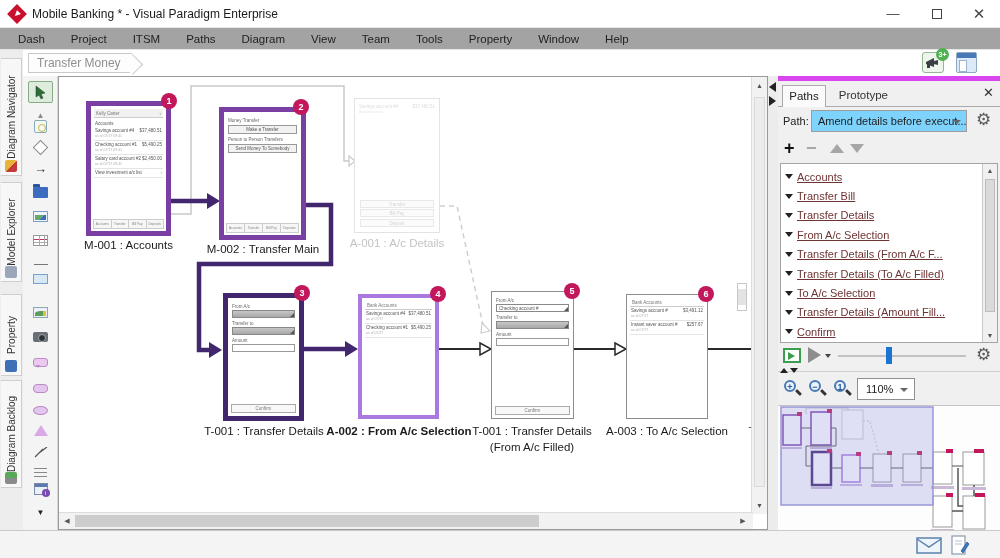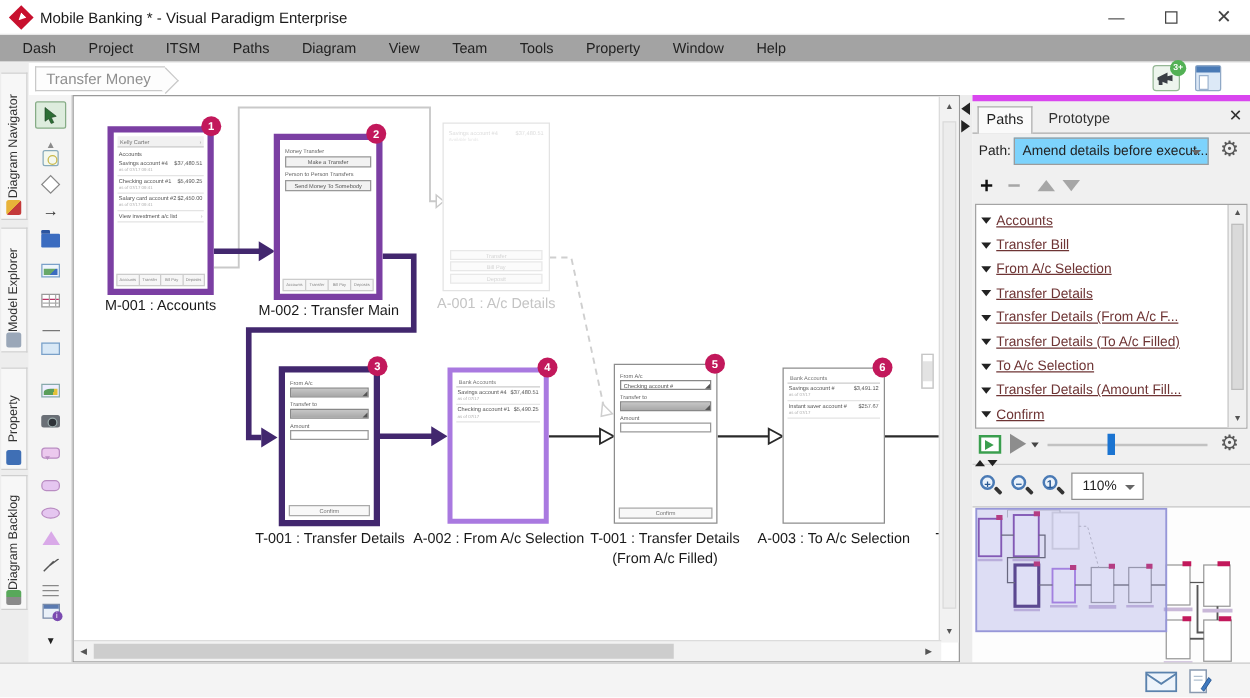--- a/index.html
+++ b/index.html
@@ -427,21 +427,21 @@
             <span><span class="nm">Savings account #4</span><br><span class="sub">as of 07/17</span></span>
             <span class="amt">$37,480.51</span>
           </div>
         <div class="wf-row">
             <span><span class="nm">Checking account #1</span><br><span class="sub">as of 07/17</span></span>
             <span class="amt">$5,490.25</span>
           </div>
       </div>
     </div>
     <div class="badge" style="left:371px; top:209px;">4</div>
-    <div class="scr-label" style="left:255px; top:348px; width:170px;">A-002 : From A/c Selection</div>
+    <div class="scr-label" style="left:255px; top:348px; width:170px;font-weight:bold;">A-002 : From A/c Selection</div>
 
     <div class="screen scr-plain" style="left:432px; top:214px; width:83px; height:128px;">
       <div class="wf">
         <div class="wf-lbl">From A/c</div>
         <div class="wf-drop white">Checking account #</div>
         <div class="wf-lbl">Transfer to</div>
         <div class="wf-drop"></div>
         <div class="wf-lbl">Amount</div>
         <div class="wf-input"></div>
         <div class="wf-confirm">Confirm</div>
@@ -509,25 +509,25 @@
         <div class="pitem">
             <span class="tri"></span>
             <span class="txt">Accounts</span>
           </div>
         <div class="pitem">
             <span class="tri"></span>
             <span class="txt">Transfer Bill</span>
           </div>
         <div class="pitem">
             <span class="tri"></span>
+            <span class="txt">Transfer Details</span>
+          </div>
+        <div class="pitem">
+            <span class="tri"></span>
             <span class="txt">From A/c Selection</span>
-          </div>
-        <div class="pitem">
-            <span class="tri"></span>
-            <span class="txt">Transfer Details</span>
           </div>
         <div class="pitem">
             <span class="tri"></span>
             <span class="txt">Transfer Details (From A/c F...</span>
           </div>
         <div class="pitem">
             <span class="tri"></span>
             <span class="txt">Transfer Details (To A/c Filled)</span>
           </div>
         <div class="pitem">

